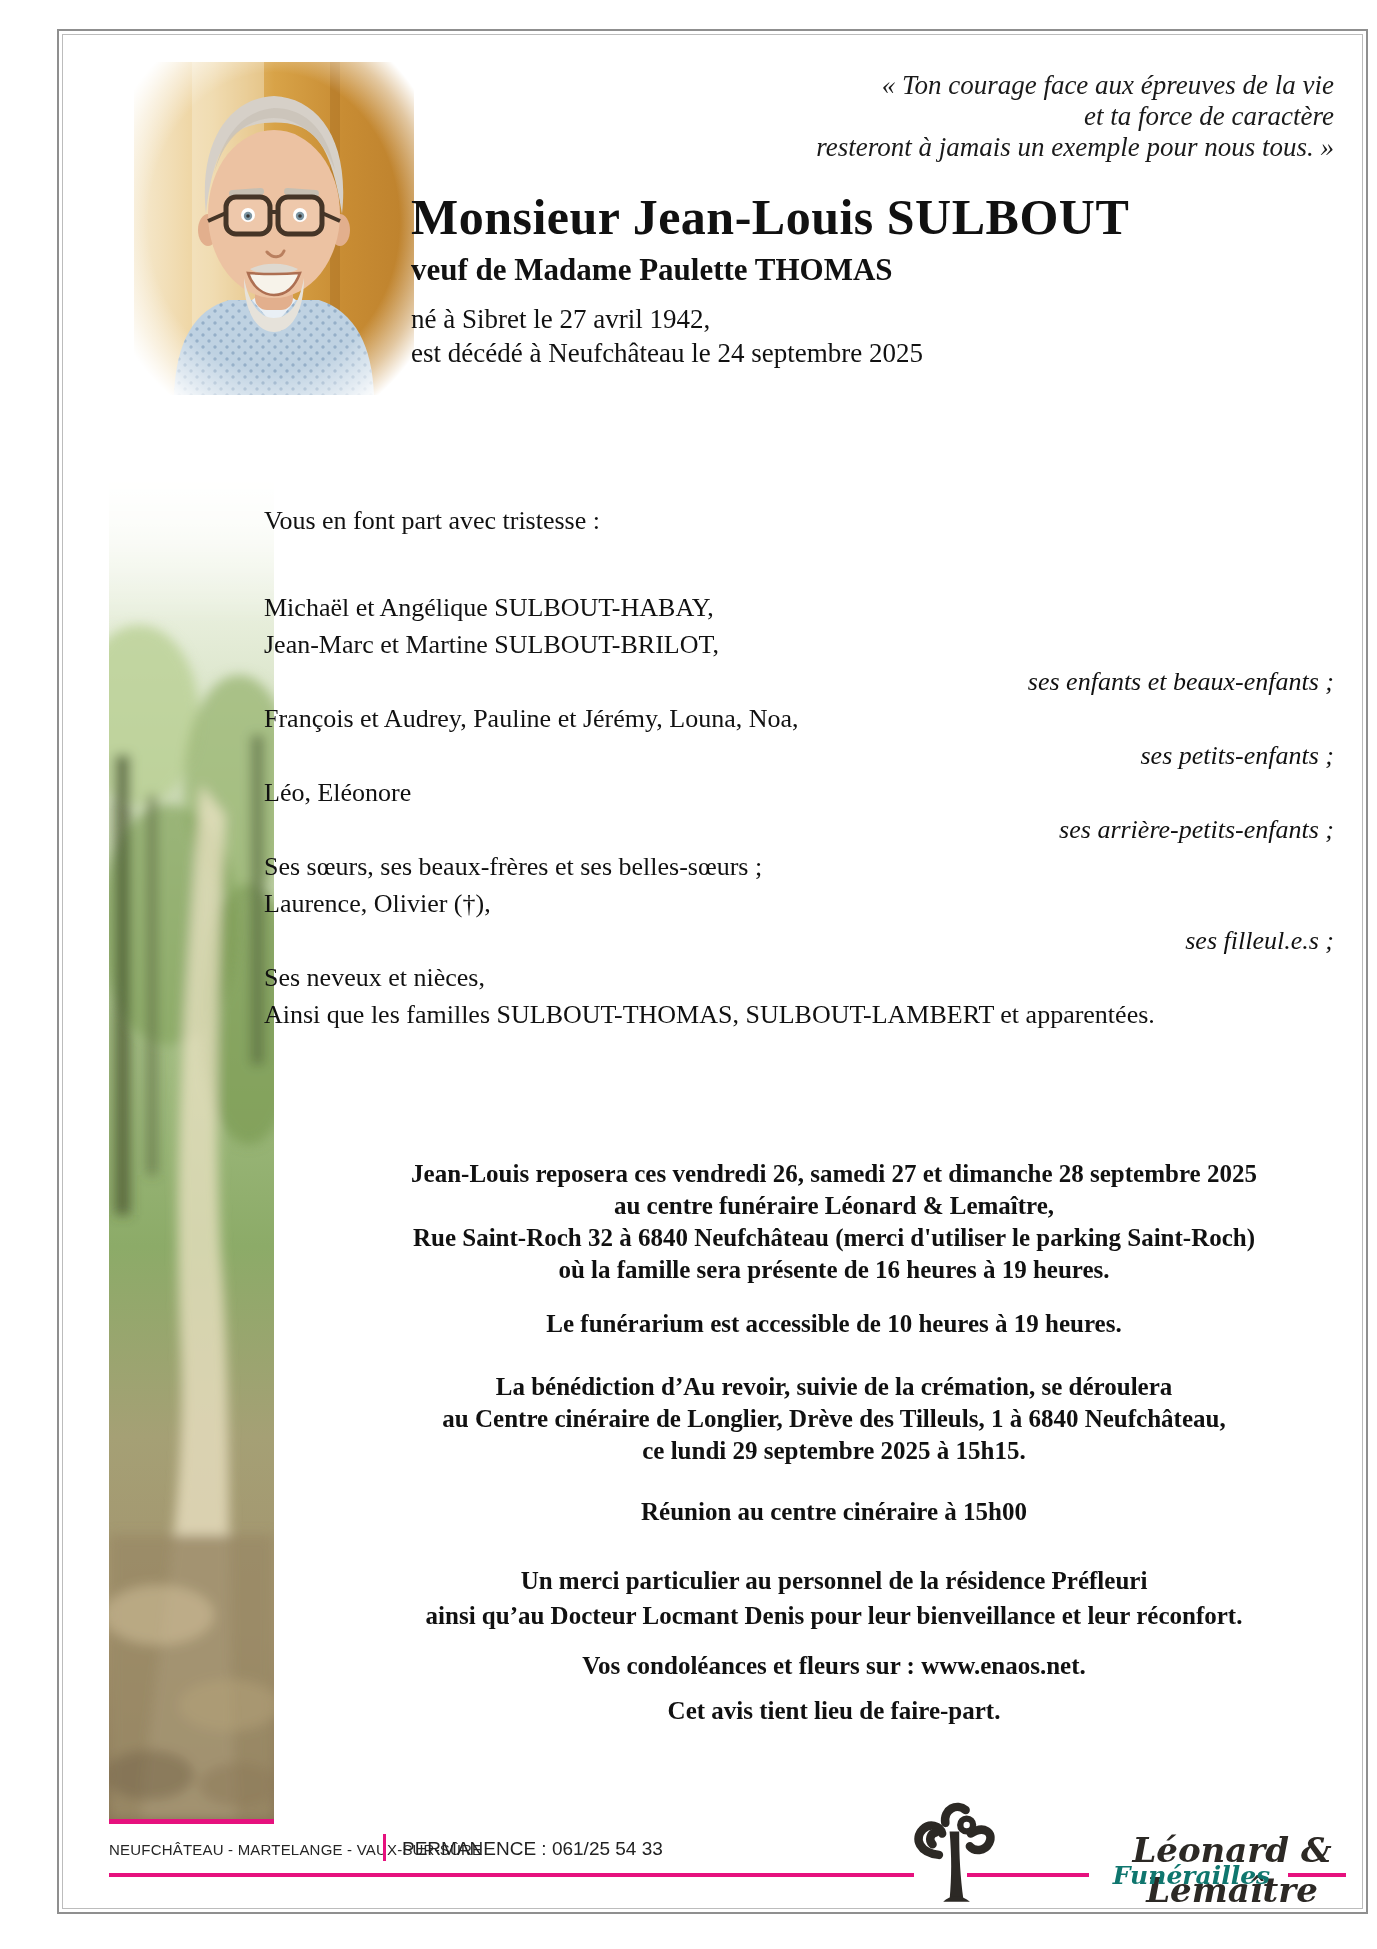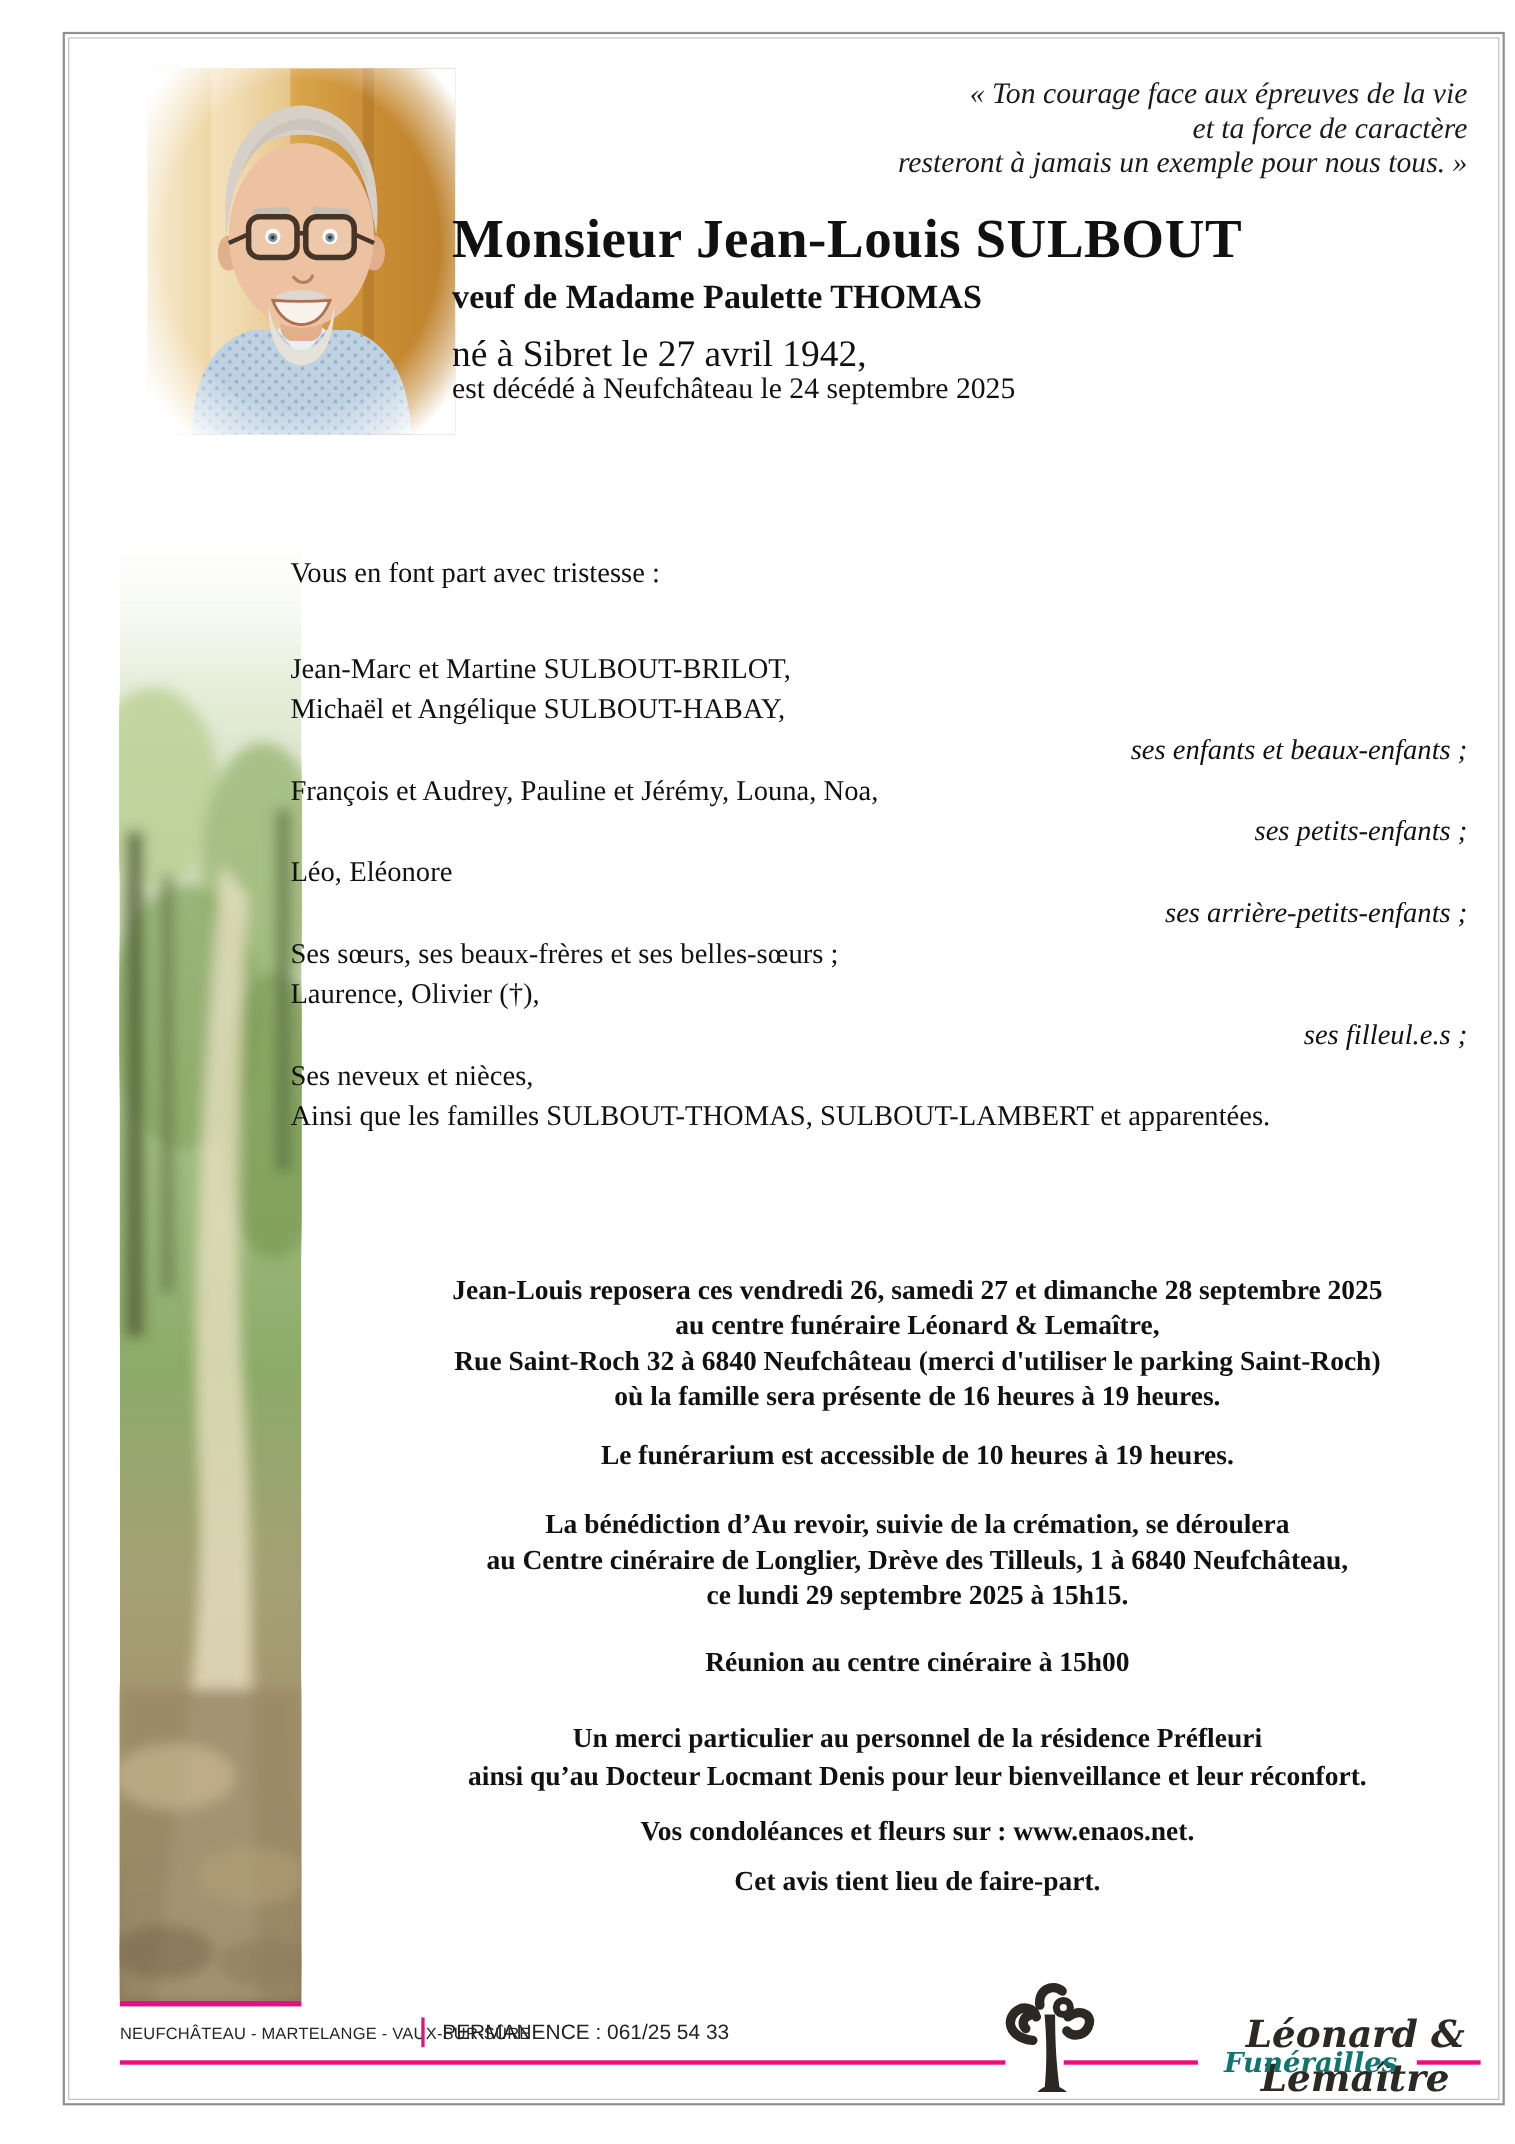--- a/index.html
+++ b/index.html
@@ -11,21 +11,21 @@
         border:1px solid #bcbcbc;pointer-events:none;}
 
   .portrait{position:absolute;left:110px;top:62px;width:280px;height:333px;}
 
   .quote{position:absolute;top:70px;right:67px;width:720px;text-align:right;
         font-style:italic;font-size:27px;line-height:31px;color:#1a1a1a;}
 
   .head-col{position:absolute;left:387px;width:900px;}
   .title{top:188px;font-size:50px;font-weight:bold;letter-spacing:0.5px;}
   .subtitle{top:252px;font-size:31px;font-weight:bold;}
-  .birth{top:304px;font-size:34px;}
+  .birth{top:304px;font-size:27px;}
   .death{top:338px;font-size:27px;}
 
   .strip{position:absolute;left:85px;top:455px;width:165px;height:1364px;}
   .strip-underline{position:absolute;left:85px;top:1819px;width:165px;height:5px;}
 
   .announce{position:absolute;left:240px;top:502px;width:1070px;font-size:26px;line-height:37px;}
   .announce .spacer{height:50px;}
   .announce .l{text-align:left;}
   .announce .r{text-align:right;font-style:italic;}
 
@@ -170,22 +170,22 @@
         <ellipse cx="130" cy="1330" rx="40" ry="22" fill="#8d7b5a" opacity="0.6"></ellipse>
       </g>
       <rect width="165" height="170" fill="url(#gTopFade)"></rect>
     </svg>
   </div>
   <div class="strip-underline" style="background: rgb(230, 17, 126);"></div>
 
   <div class="announce">
     <div class="l">Vous en font part avec tristesse :</div>
     <div class="spacer"></div>
+    <div class="l">Michaël et Angélique SULBOUT-HABAY,</div>
     <div class="l">Jean-Marc et Martine SULBOUT-BRILOT,</div>
-    <div class="l">Michaël et Angélique SULBOUT-HABAY,</div>
     <div class="r">ses enfants et beaux-enfants ;</div>
     <div class="l">François et Audrey, Pauline et Jérémy, Louna, Noa,</div>
     <div class="r">ses petits-enfants ;</div>
     <div class="l">Léo, Eléonore</div>
     <div class="r">ses arrière-petits-enfants ;</div>
     <div class="l">Ses sœurs, ses beaux-frères et ses belles-sœurs ;</div>
     <div class="l">Laurence, Olivier (†),</div>
     <div class="r">ses filleul.e.s ;</div>
     <div class="l">Ses neveux et nièces,</div>
     <div class="l">Ainsi que les familles SULBOUT-THOMAS, SULBOUT-LAMBERT et apparentées.</div>

